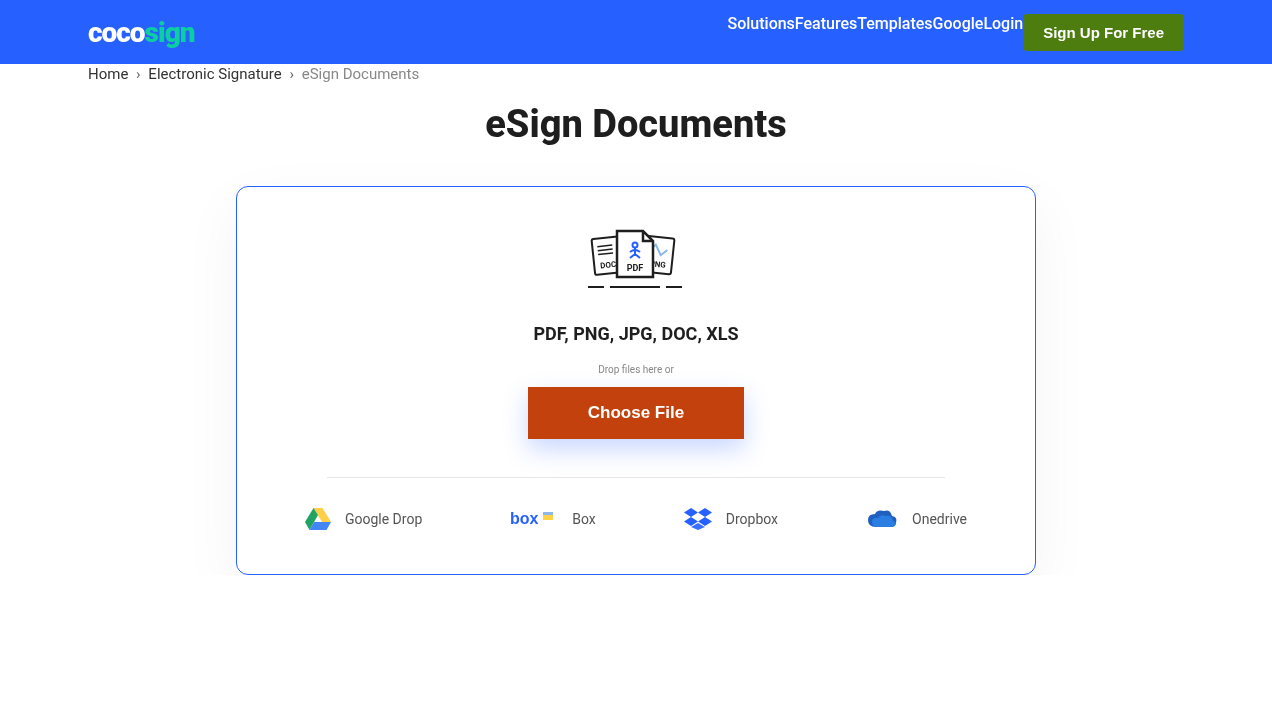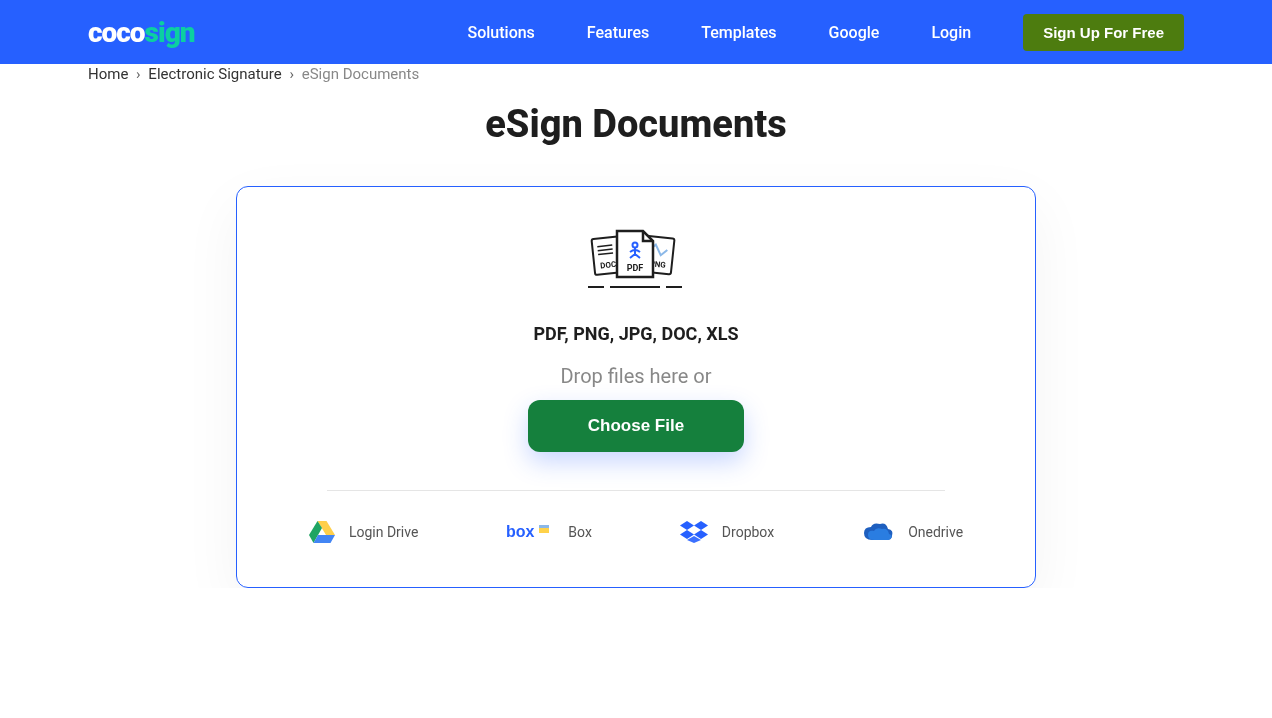--- a/index.html
+++ b/index.html
@@ -15,22 +15,20 @@
     }
     .logo {
       font-size: 28px;
       font-weight: 900;
       letter-spacing: -1px;
       color: #fff;
     }
     .logo .part2 { color: #0ccfa1; }
     .nav {
       display: flex;
-      align-items: center;
-      gap: 52px;
     }
     .nav a {
       color: #fff;
       text-decoration: none;
       font-size: 16px;
       font-weight: 500;
     }
     .signup-btn {
       background: #4d7c0f;
       color: #fff;
@@ -63,27 +61,27 @@
       width: 800px;
       margin: 0 auto;
       border: 1px solid #2660ff;
       border-radius: 12px;
       padding: 40px 60px 44px;
       text-align: center;
       box-shadow: 0 20px 60px rgba(0,0,0,0.05);
     }
     .doc-icon { margin-bottom: 28px; display: flex; justify-content: center; }
     .formats { font-size: 18px; font-weight: 700; color: #1e1e1e; margin-bottom: 20px; }
-    .drop-text { font-size: 20px; color: #888; margin-bottom: 12px; }
+    .drop-text { font-size: 10px; color: #888; margin-bottom: 12px; }
     .choose-btn {
-      background: #15803d;
+      background: #c2410c;
       color: #fff;
       border: none;
       padding: 16px 60px;
-      border-radius: 12px;
+      border-radius: 0;
       font-size: 17px;
       font-weight: 700;
       cursor: pointer;
       box-shadow: 0 10px 25px rgba(38,96,255,0.25);
     }
     .divider { border-top: 1px solid #e5e5e5; margin: 38px 30px 30px; }
     .providers {
       display: flex;
       justify-content: center;
       gap: 88px;
@@ -164,21 +162,21 @@
   <div class="divider"></div>
   <div class="providers">
     <div class="provider">
       <div class="provider-icon">
         <svg width="26" height="22" viewBox="0 0 26 22">
           <path d="M8.5 0 L17.5 0 L26 14 L17 14 Z" fill="#ffcf4a"></path>
           <path d="M8.5 0 L0 14 L4.5 22 L13 7 Z" fill="#1fa463"></path>
           <path d="M4.5 22 L21.5 22 L26 14 L9 14 Z" fill="#4285f4"></path>
         </svg>
       </div>
-      <span class="provider-label">Login Drive</span>
+      <span class="provider-label">Google Drop</span>
     </div>
     <div class="provider">
       <div class="provider-icon">
         <svg width="48" height="18" viewBox="0 0 48 18">
           <text x="0" y="14" font-size="16" font-weight="800" fill="#2660ff" font-family="Arial">box</text>
           <rect x="33" y="5" width="10" height="5" fill="#ffd24a"></rect>
           <rect x="33" y="2" width="10" height="3" fill="#8bb8e8"></rect>
         </svg>
       </div>
       <span class="provider-label">Box</span>

